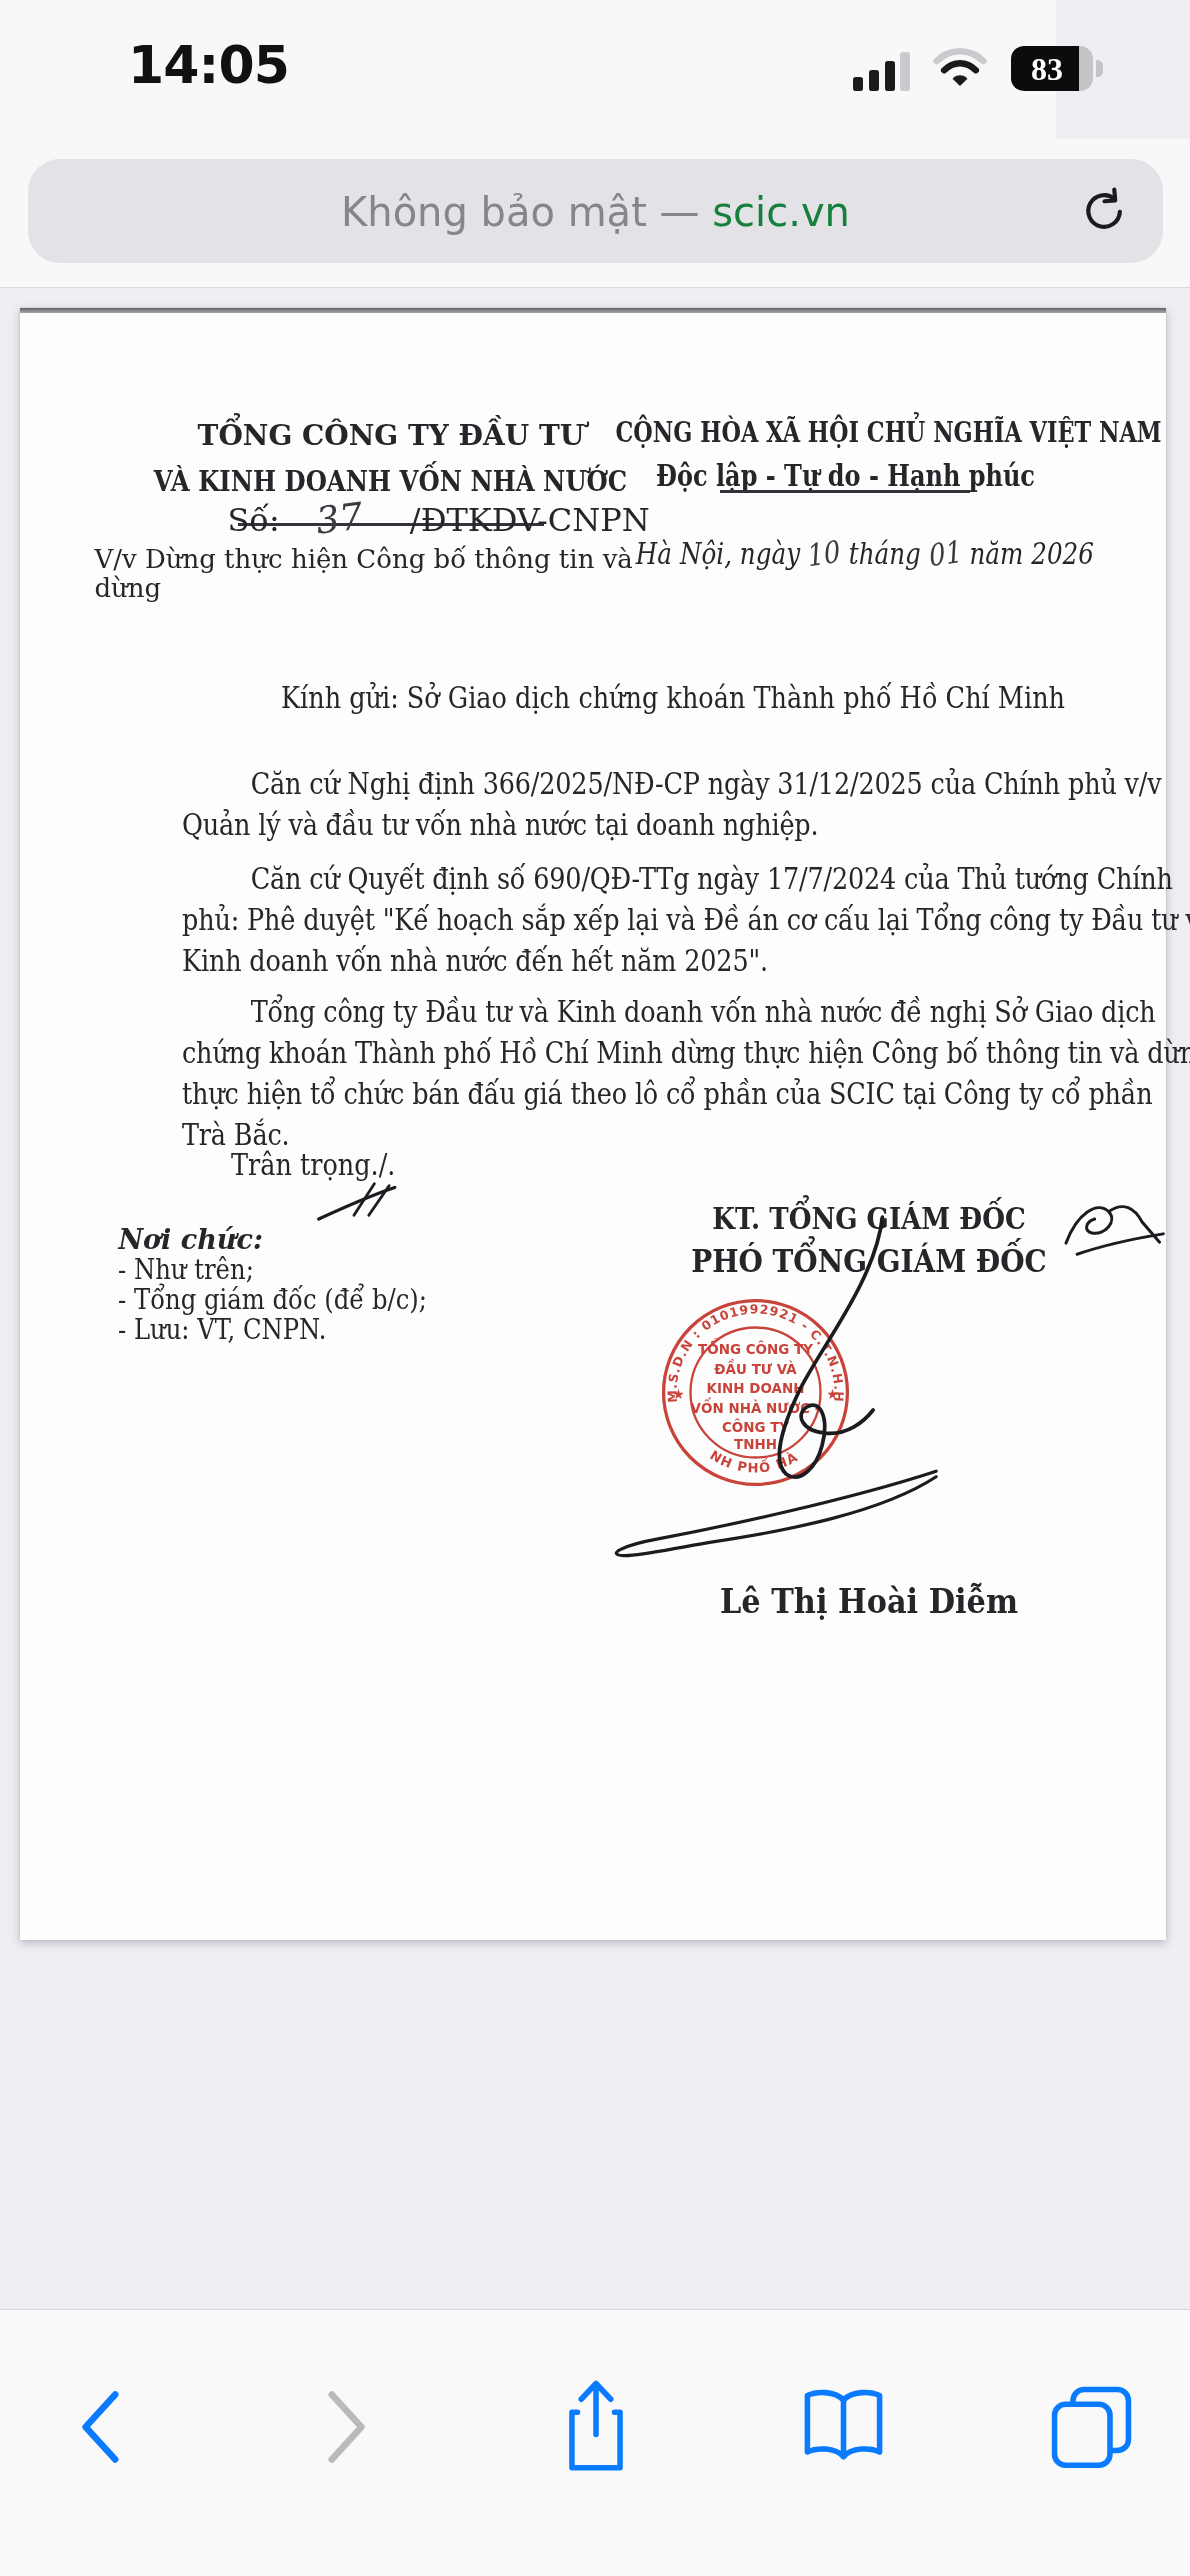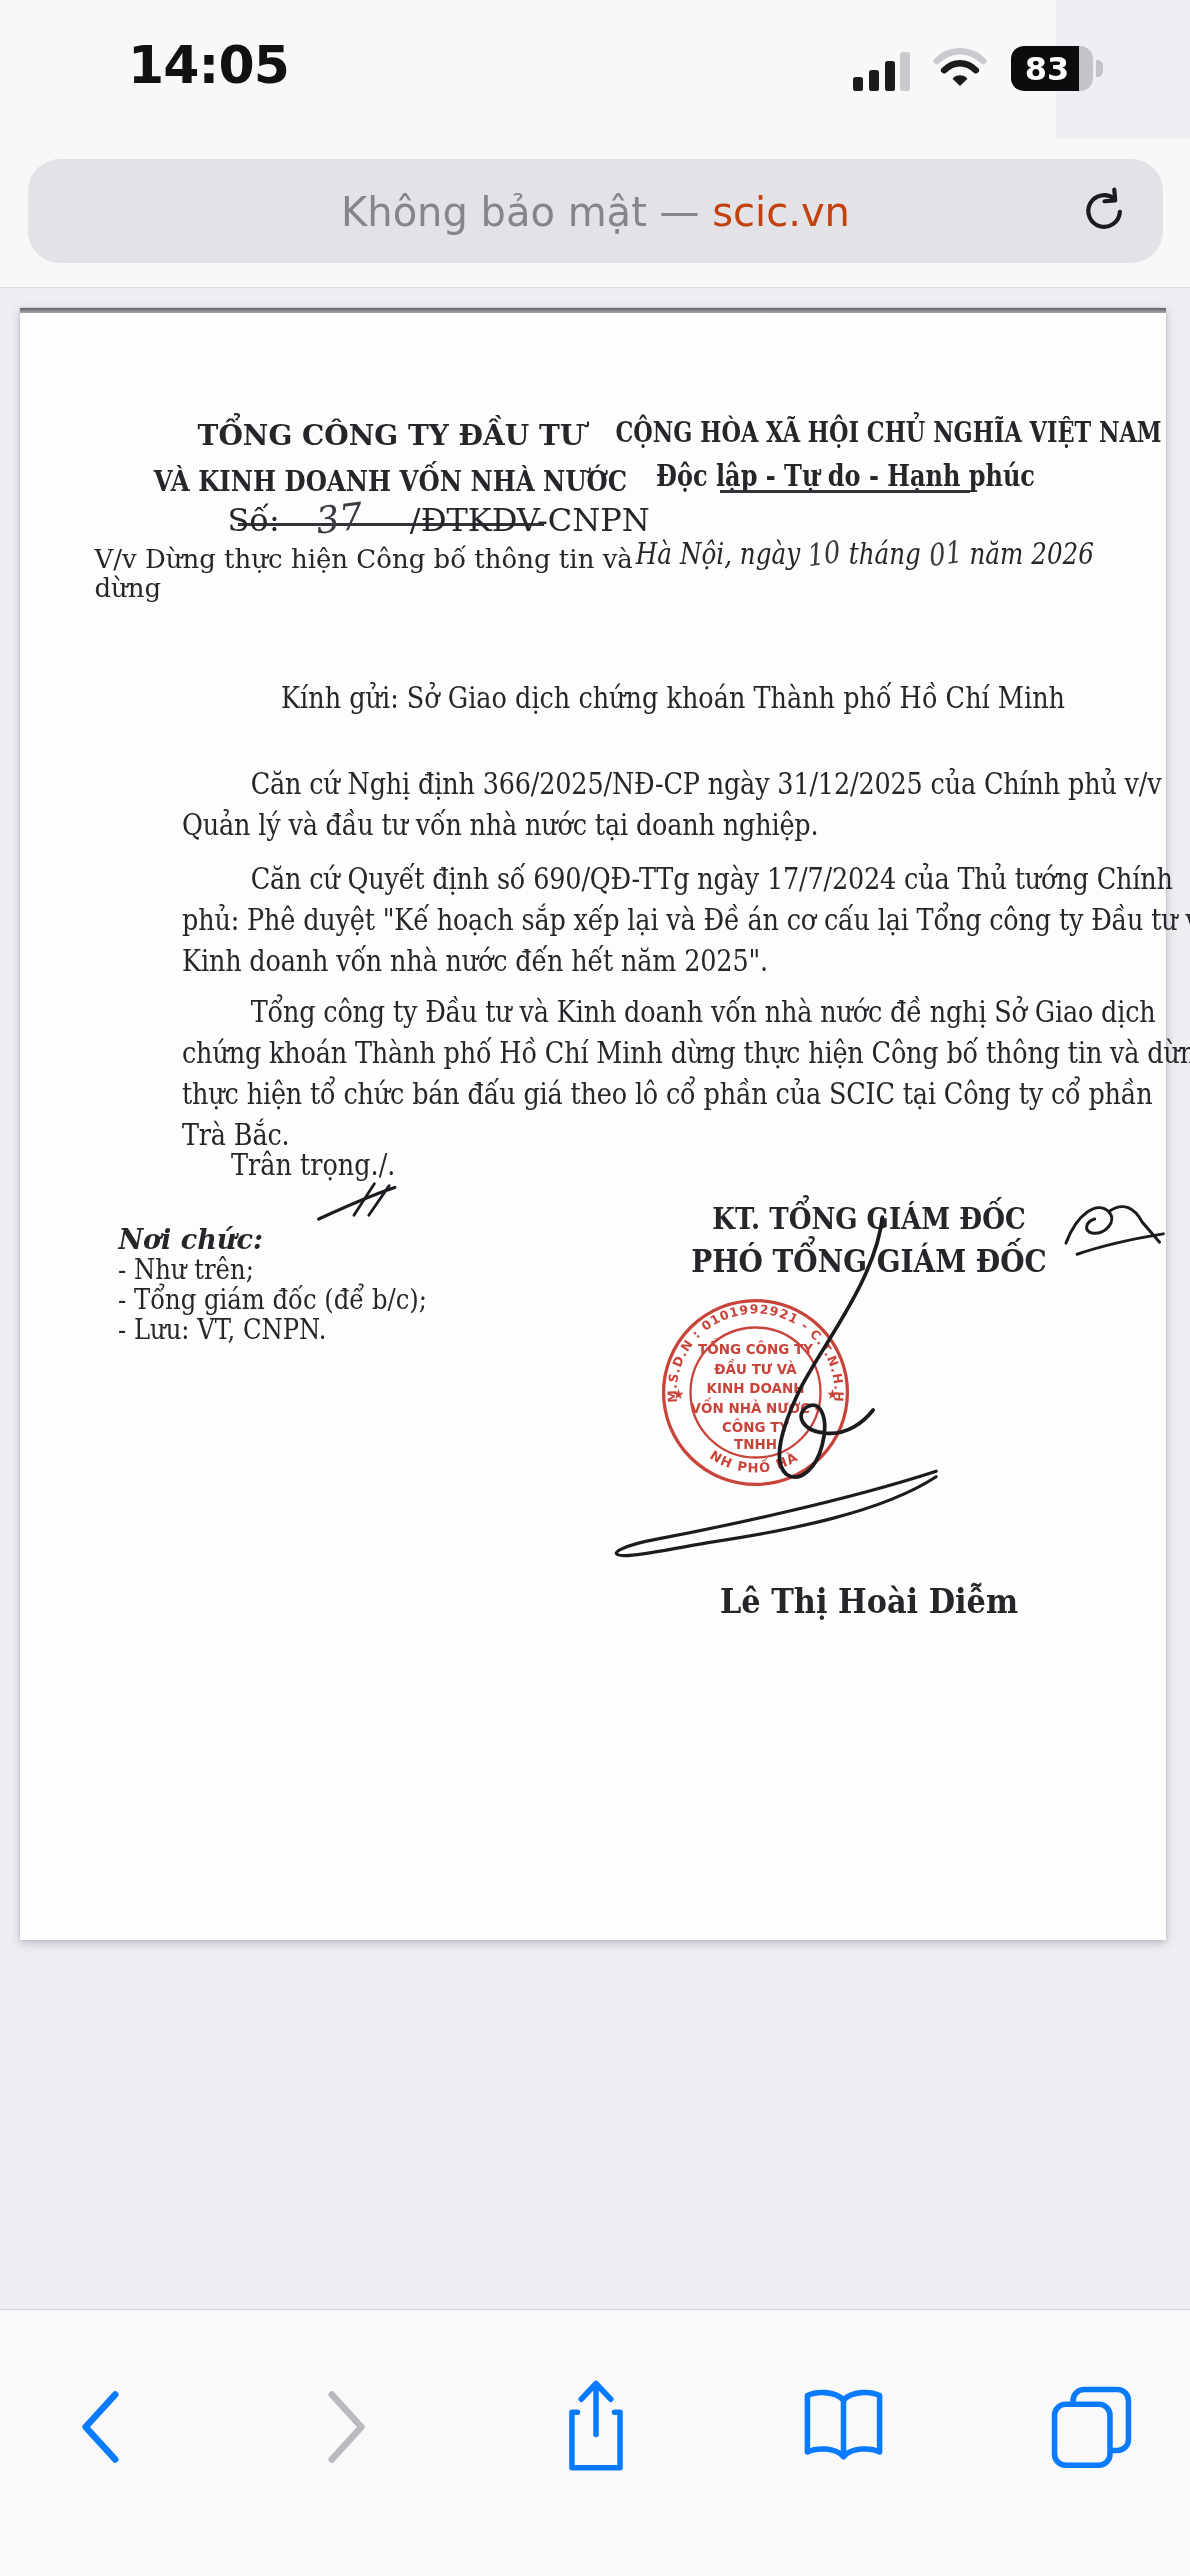--- a/index.html
+++ b/index.html
@@ -15,27 +15,27 @@
   .sig-bars{position:absolute;left:853px;top:48px;width:69px;height:43px;}
   .sig-bars i{position:absolute;bottom:0;width:10.2px;border-radius:2.8px;background:#1b1b1d;}
   .sig-bars i:nth-child(1){left:0;height:14px;}
   .sig-bars i:nth-child(2){left:16px;height:21.3px;}
   .sig-bars i:nth-child(3){left:32px;height:30px;}
   .sig-bars i:nth-child(4){left:47px;height:39px;background:#c9c9ce;}
   .wifi{position:absolute;left:933px;top:46px;}
   .battery{position:absolute;left:1011px;top:46px;width:100px;height:45px;}
   .batt-body{position:absolute;left:0;top:0;width:82px;height:45px;border-radius:13px;overflow:hidden;background:#c3c3c8;}
   .batt-fill{position:absolute;left:0;top:0;height:100%;width:83%;background:#0c0c0d;}
-  .batt-num{position:absolute;left:0;top:0;width:72px;height:45px;line-height:46px;text-align:center;color:#fff;font-size:32px;font-weight:700;}
+  .batt-num{position:absolute;left:0;top:0;width:72px;height:45px;line-height:46px;text-align:center;color:#fff;font-size:32px;font-weight:700;font-family:Liberation Serif, serif;}
   .batt-cap{position:absolute;left:85px;top:14px;width:7.4px;height:16.7px;border-radius:0 5.6px 5.6px 0;background:#c3c3c8;}
   
   .url-wrap{position:absolute;left:0;top:139px;width:1191px;height:148px;background:#f8f8f9;border-bottom:1.9px solid #d9d9de;}
   .url-pill{position:absolute;left:28px;top:20.4px;width:1135px;height:104px;border-radius:32px;background:#e2e2e7;}
   .url-text{position:absolute;left:0;top:0;width:100%;height:104px;line-height:106px;text-align:center;font-size:40px;color:#85858c;}
-  .url-domain{color:#c2410c;text-align:center;}
+  .url-domain{color:#15803d;text-align:center;}
   .reload-btn{position:absolute;right:32px;top:26px;width:52px;height:52px;}
   
   .page{position:absolute;left:20.4px;top:308px;width:1146px;height:1632px;background:#fdfdfe;
         box-shadow:0 2.8px 9.3px rgba(50,50,80,.28),0 0 0.9px rgba(0,0,0,.3);}
   .page-edge{position:absolute;left:0;top:0;width:100%;height:4.6px;background:linear-gradient(#606167,#a8a8ac);}
   .doc{position:absolute;inset:0;color:#26262a;font-family:"DejaVu Serif","Liberation Serif",serif;}
   .abs{position:absolute;}
   .hdr-col{width:593px;text-align:center;}
   .hdr-b{font-weight:700;white-space:nowrap;}
   .sx80{transform:scaleX(.80);transform-origin:50% 50%;}

